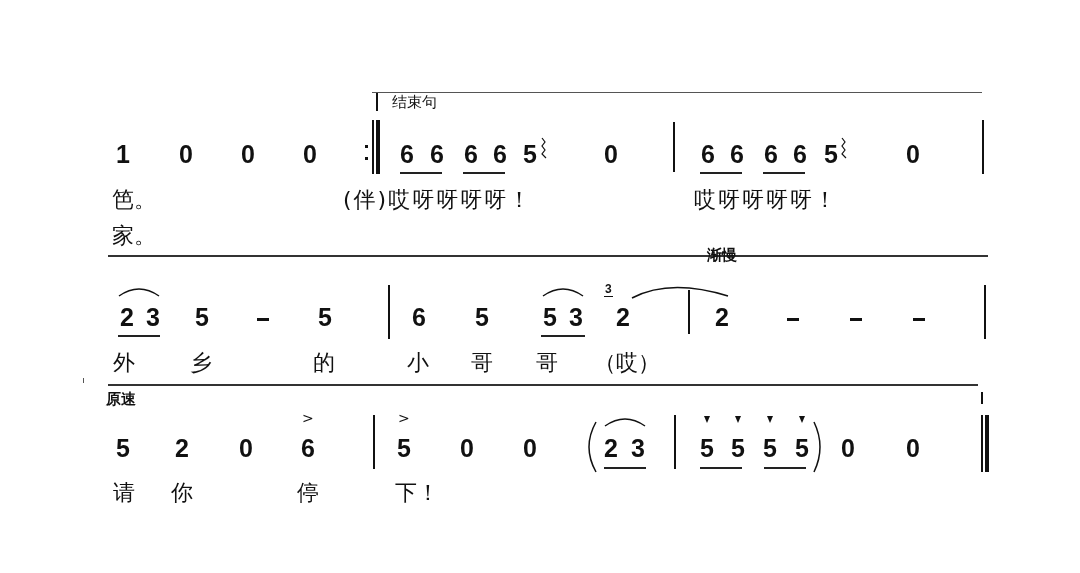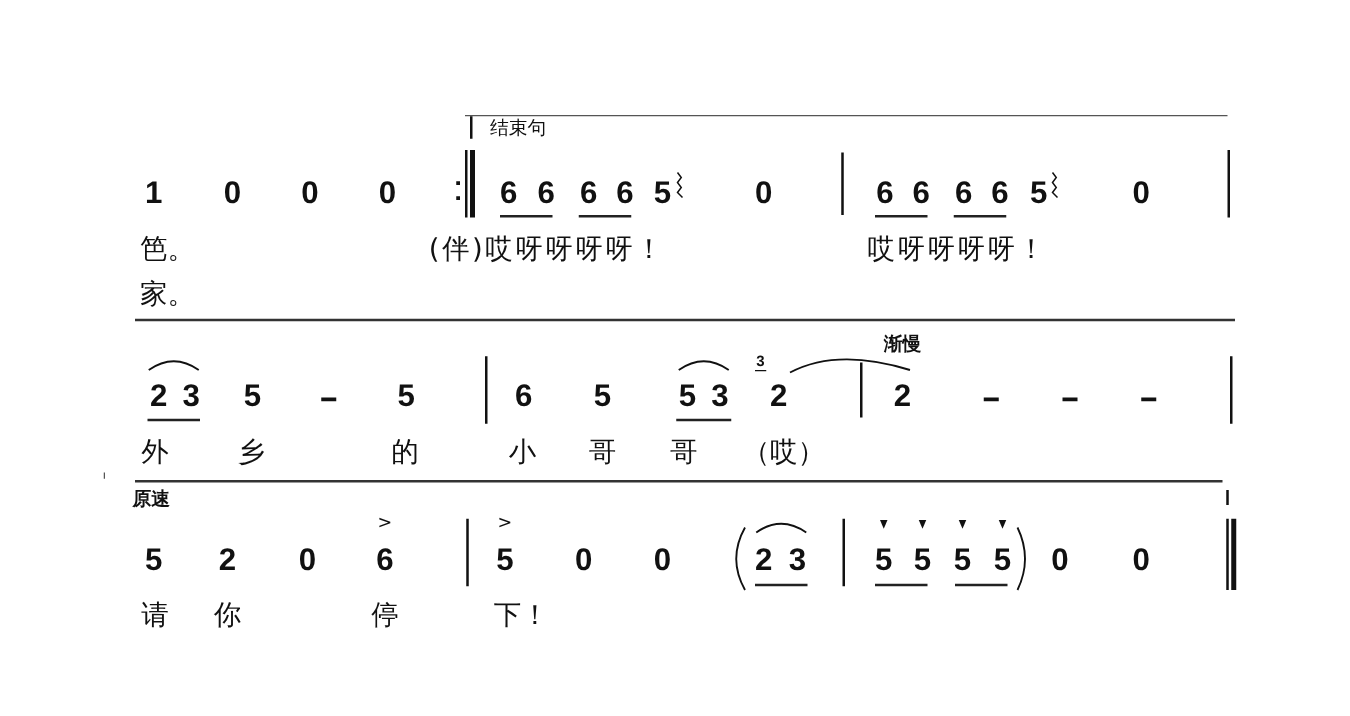--- a/index.html
+++ b/index.html
@@ -77,21 +77,21 @@
 
   <div class="lyric" style="left:112px; top:187px;">笆。</div>
   <div class="lyric" style="left:112px; top:223px;">家。</div>
   <div class="lyric" style="left:343px; top:187px; letter-spacing:2px;">(伴)哎呀呀呀呀！</div>
   <div class="lyric" style="left:694px; top:187px; letter-spacing:2px;">哎呀呀呀呀！</div>
 </div>
 
 <div class="hline" style="left:108px; top:255px; width:880px;"></div>
 
 <div>
-  <div class="small" style="left:707px; top:266px; font-weight:bold;">渐慢</div>
+  <div class="small" style="left:707px; top:246px; font-weight:bold;">渐慢</div>
 
   <svg class="arc" width="44" height="12" style="left:117px; top:286px;">
     <path d="M2 10 Q22 -4 42 10" stroke="#111" stroke-width="1.5" fill="none"></path>
   </svg>
   <div class="note" style="left:117px; top:303px;">2</div>
   <div class="note" style="left:143px; top:303px;">3</div>
   <div class="uline" style="left:118px; top:335px; width:42px;"></div>
   <div class="note" style="left:192px; top:303px;">5</div>
   <div class="dash" style="left:257px; top:318px;"></div>
   <div class="note" style="left:315px; top:303px;">5</div>

